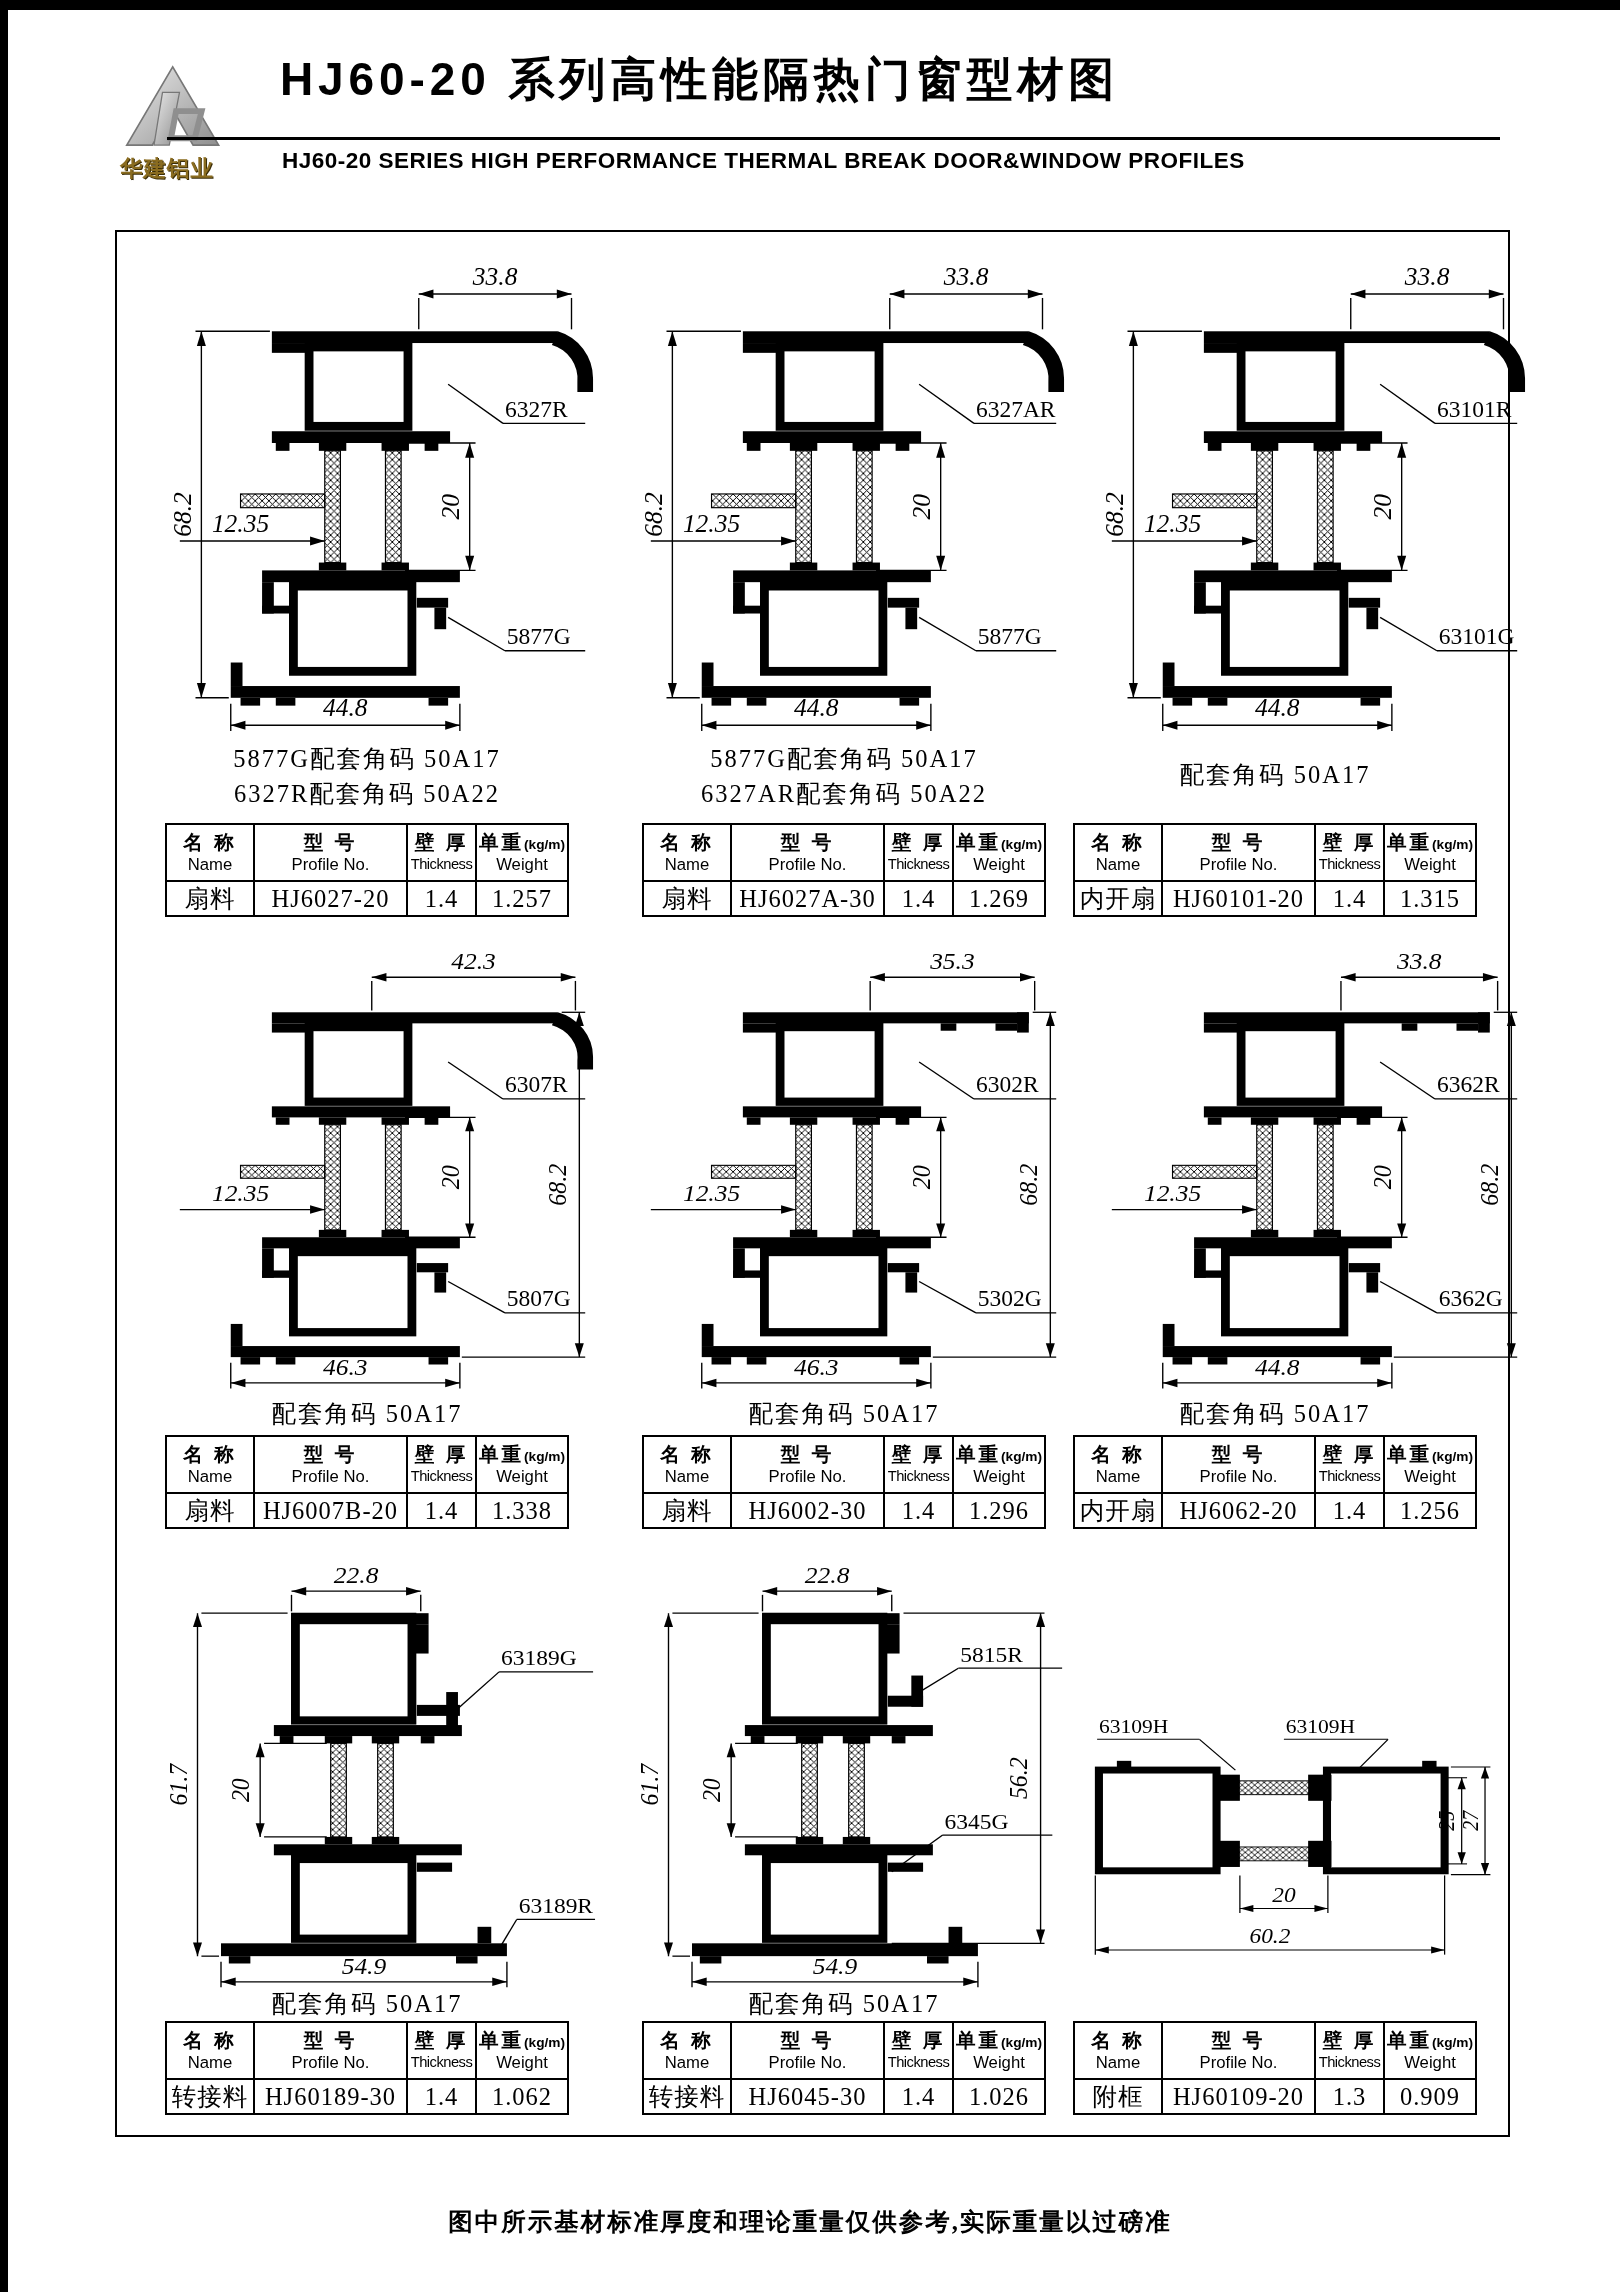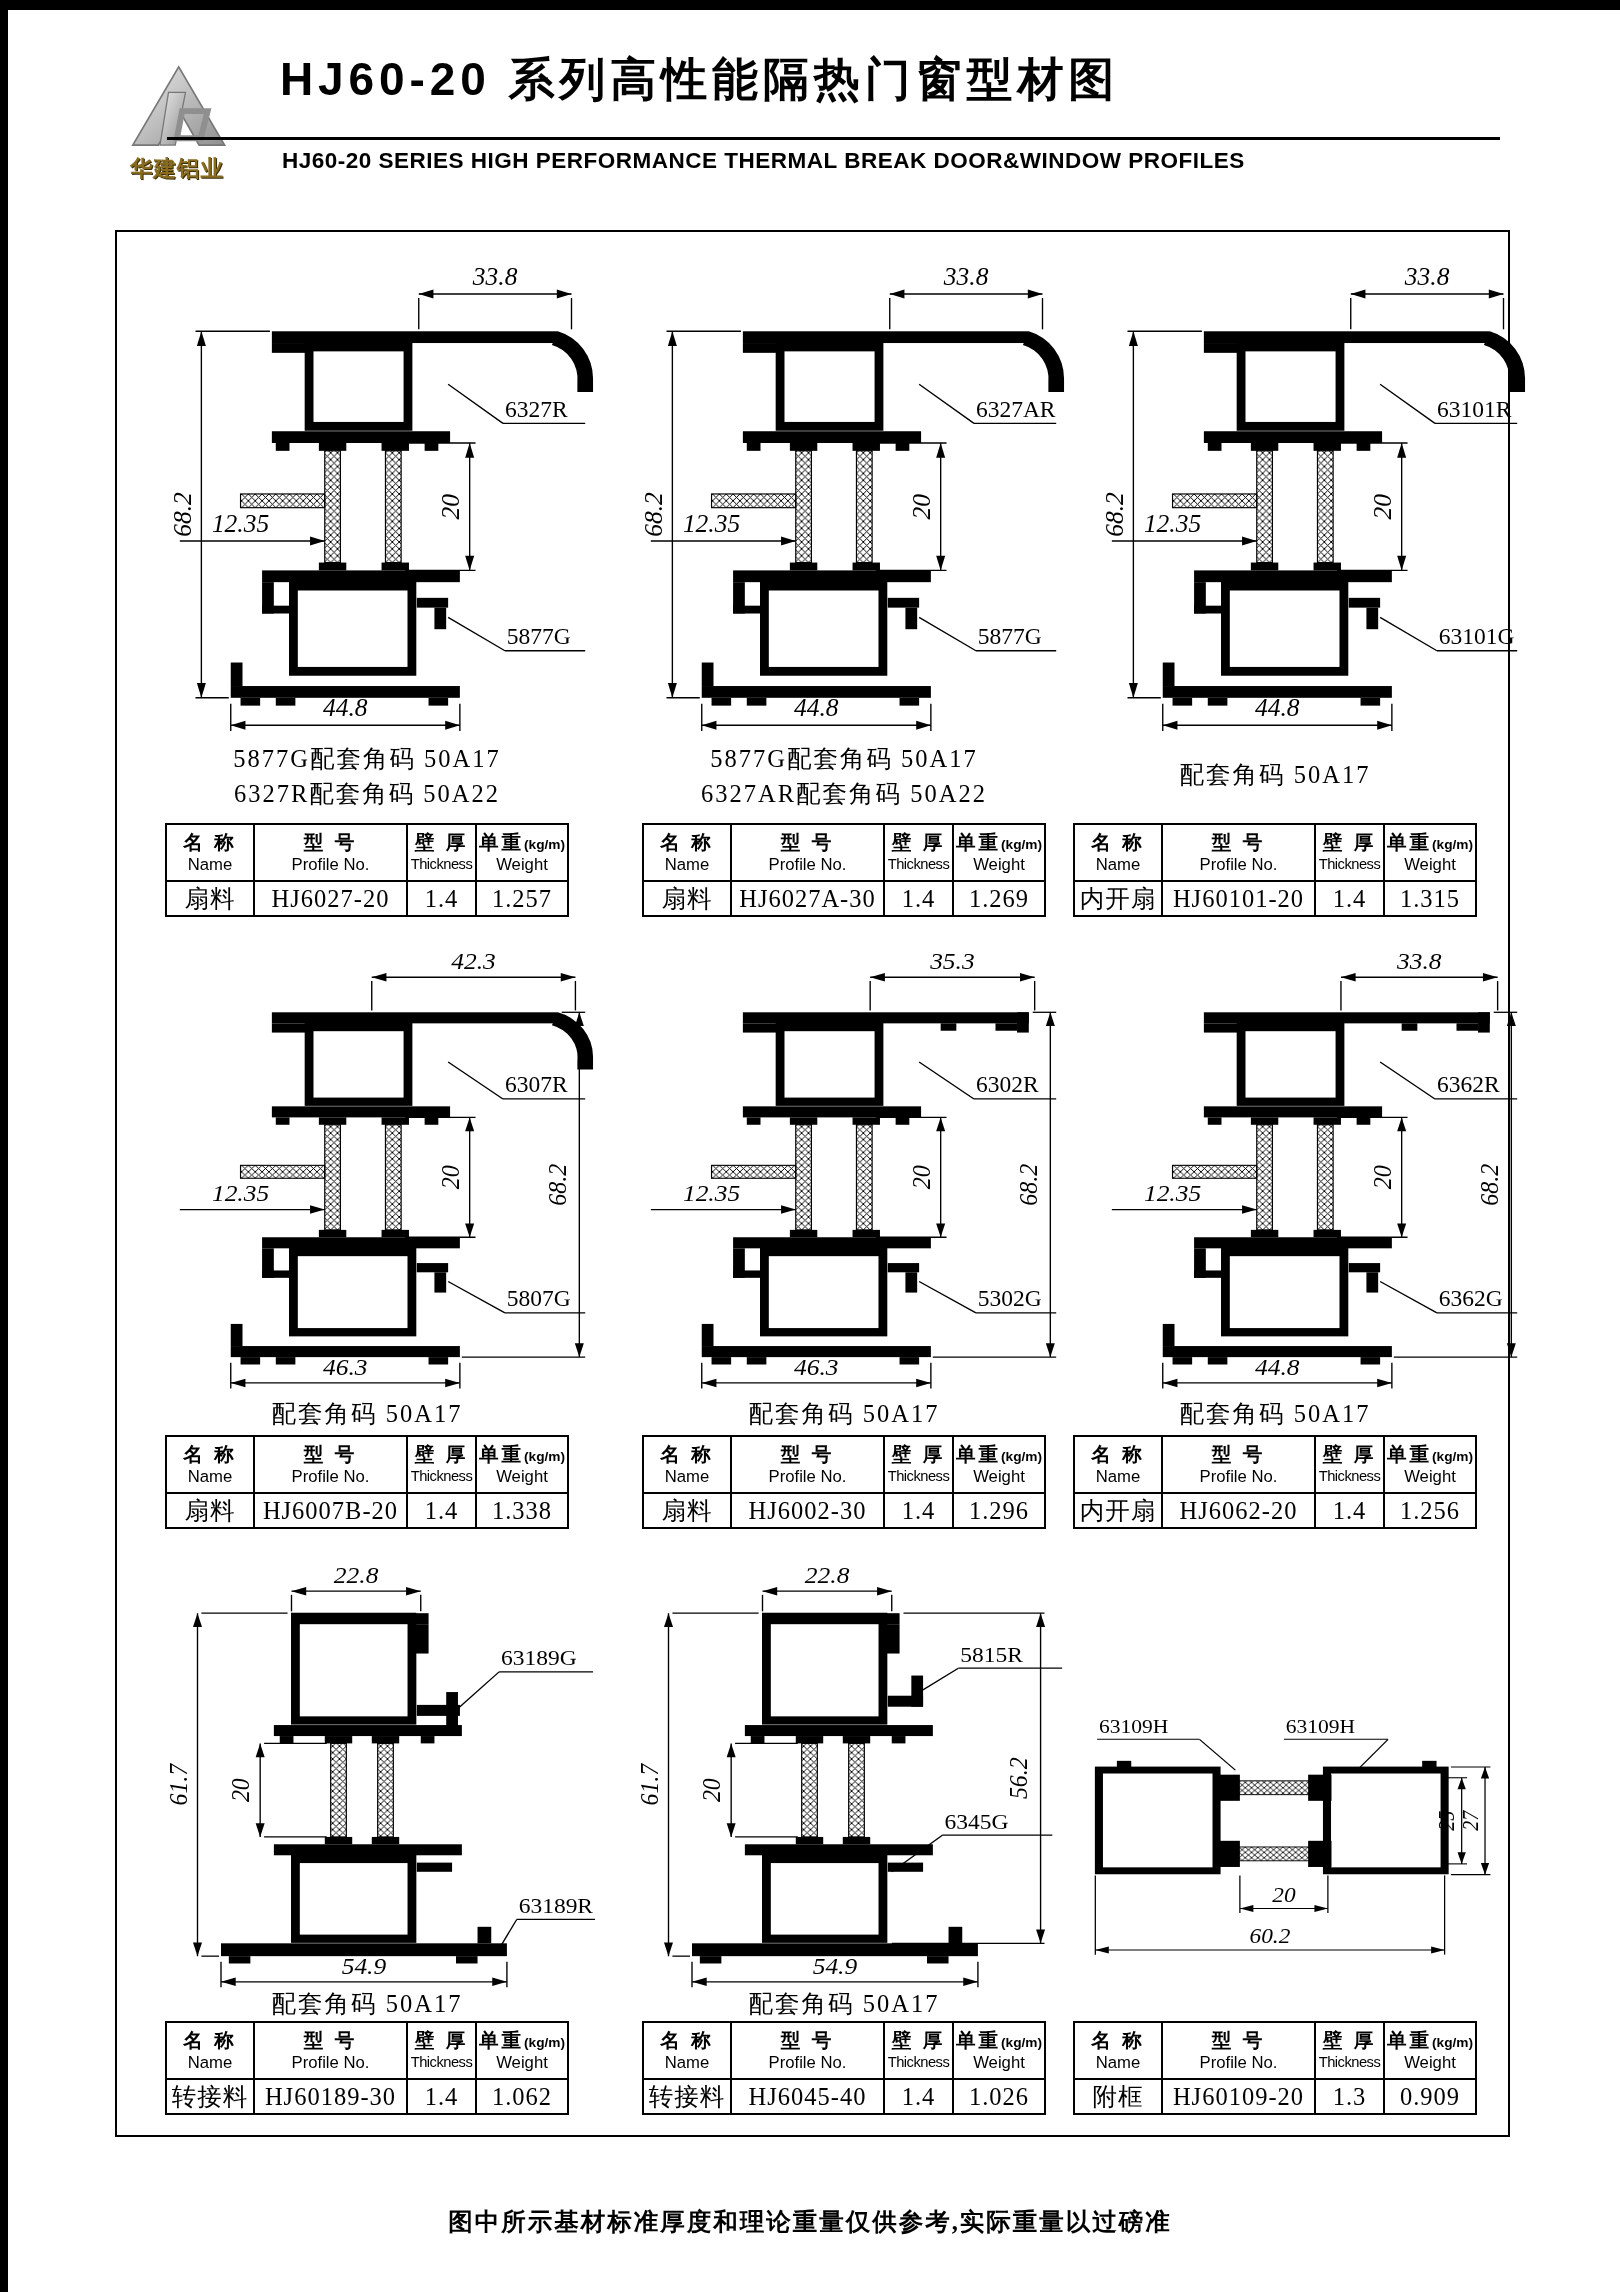--- a/index.html
+++ b/index.html
@@ -1,20 +1,20 @@
 <!DOCTYPE html>
 <html><head>
 <meta charset="utf-8">
 <style>
   html,body{margin:0;padding:0;background:#fff}
   .sheet{position:relative;width:1620px;height:2293px;background:#fff;overflow:hidden;
          font-family:"Liberation Sans",sans-serif;color:#000}
   .topbar{position:absolute;left:0;top:0;width:1620px;height:9.8px;background:#000}
   .leftbar{position:absolute;left:0;top:0;width:7.8px;height:2293px;background:#000}
-  .logo{position:absolute;left:120px;top:63px;width:114px;text-align:center}
+  .logo{position:absolute;left:120px;top:63px;width:114px;text-align:left}
   .logo-text{font:bold 22.5px "Liberation Sans",sans-serif;color:#8a6c20;letter-spacing:1px;
              text-shadow:1px 1px 0 #3a2d08}
   .title-cn{position:absolute;left:280px;top:49px;font:bold 46px "Liberation Sans",sans-serif;
             letter-spacing:4.9px;white-space:nowrap}
   .rule{position:absolute;left:167px;top:137px;width:1333px;height:2.9px;background:#000}
   .title-en{position:absolute;left:282px;top:148px;font:bold 22.5px "Liberation Sans",sans-serif;
             letter-spacing:0.5px;white-space:nowrap}
   .border-box{position:absolute;left:115px;top:230px;width:1391px;height:1903px;border:2.5px solid #000}
   .footer{position:absolute;left:0;top:2205px;width:1620px;text-align:center;
           font:bold 24.5px "Liberation Serif",serif;letter-spacing:2px}
@@ -884,21 +884,21 @@
               <div class="cn">壁 厚</div>
               <div class="en tight">Thickness</div>
             </th>
     <th>
               <div class="cn"><span>单重</span><span class="unit">(kg/m)</span></div>
               <div class="en">Weight</div>
             </th>
   </tr>
   <tr class="dr">
     <td>转接料</td>
-    <td>HJ6045-40</td>
+    <td>HJ6045-30</td>
     <td>1.4</td>
     <td>1.026</td>
   </tr>
         </tbody>
       </table>
       <svg class="dw" style="left:1063px;top:1707px" width="431" height="323" viewBox="0 0 480 420" preserveAspectRatio="none">
         <defs>
           <pattern id="xh" width="7" height="7" patternUnits="userSpaceOnUse">
             <path d="M0,0 L7,7 M7,0 L0,7" stroke="#000" stroke-width="1" fill="none"></path>
           </pattern>

